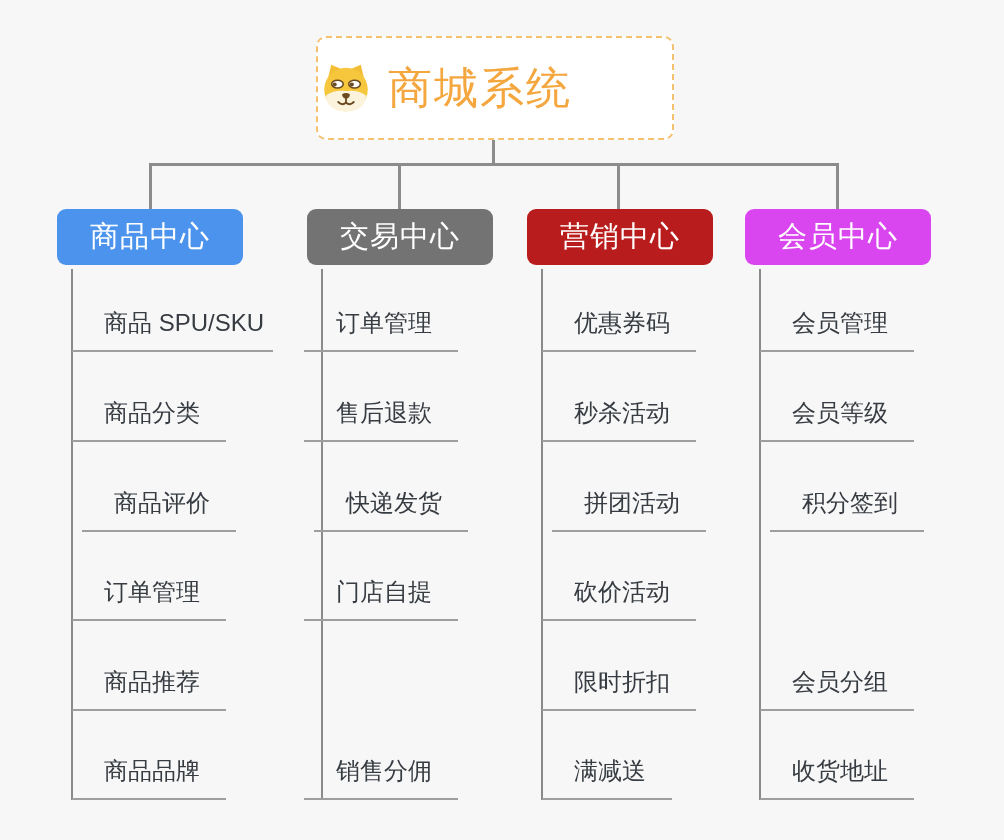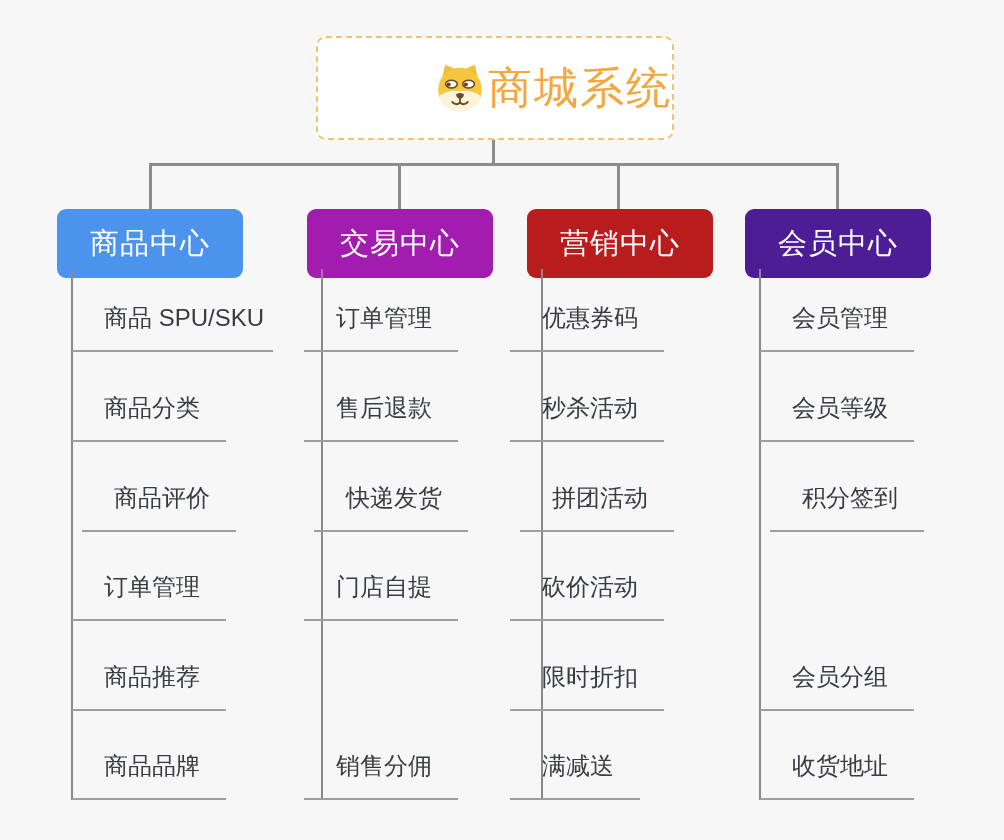--- a/index.html
+++ b/index.html
@@ -14,21 +14,21 @@
     overflow:hidden;
   }
 
   
   .root-node{
     position:absolute;left:316px;top:36px;width:358px;height:104px;
     background:#ffffff;
     border:2px dashed #f3c170;
     border-radius:10px;
     box-sizing:border-box;
-    display:flex;align-items:center;justify-content:flex-end;
+    display:flex;align-items:center;justify-content:flex-start;gap:14px;
   }
   .root-label{
     font-size:44px;
     color:#f5a73f;
     letter-spacing:2px;
     line-height:1;
   }
   .dog-icon{width:56px;height:56px;display:block;}
 
   
@@ -38,45 +38,45 @@
   .drop1  {left:149px;top:163px;width:3px;height:47px;}
   .drop2  {left:398px;top:163px;width:3px;height:47px;}
   .drop3  {left:617px;top:163px;width:3px;height:47px;}
   .drop4  {left:836px;top:163px;width:3px;height:47px;}
 
   .vline{position:absolute;width:2px;top:269px;height:531px;background:#8a8a8a;}
   .v1{left:71px;} .v2{left:321px;} .v3{left:541px;} .v4{left:759px;}
 
   
   .cat{
-    position:absolute;top:209px;width:186px;height:69px;
+    position:absolute;top:209px;width:186px;height:56px;
     border-radius:9px;
     display:flex;align-items:center;justify-content:center;
     color:#ffffff;font-size:29px;letter-spacing:1px;
     cursor:default;
   }
   .b1{left:57px;background:#4b93ec;}
-  .b2{left:307px;background:#a21caf;}
+  .b2{left:307px;background:#737373;}
   .b3{left:527px;background:#b91c1c;}
-  .b4{left:745px;background:#4c1d95;}
+  .b4{left:745px;background:#d946ef;}
 
   
   .item{
     position:absolute;
     height:50px;width:154px;
     box-sizing:border-box;
     border-bottom:2px solid #9e9e9e;
-    display:flex;align-items:flex-start;
+    display:flex;align-items:center;
     padding:0 0 6px 32px;
     font-size:24px;color:#373c42;
     white-space:nowrap;
   }
   .item.long{width:201px;}
   .item.short{width:130px;}
-  .c1{left:72px;} .c2{left:304px;} .c3{left:510px;} .c4{left:760px;}
+  .c1{left:72px;} .c2{left:304px;} .c3{left:542px;} .c4{left:760px;}
   .r1{top:302px;} .r2{top:392px;} .r3{top:482px;margin-left:10px;}
   .r4{top:571px;} .r5{top:661px;font-family:Liberation Mono, monospace;} .r6{top:750px;}
 </style>
 </head>
 <body>
 
 <div class="stage">
 
   <div class="root-node">
     <svg class="dog-icon" viewBox="0 0 72 72" aria-hidden="true">

